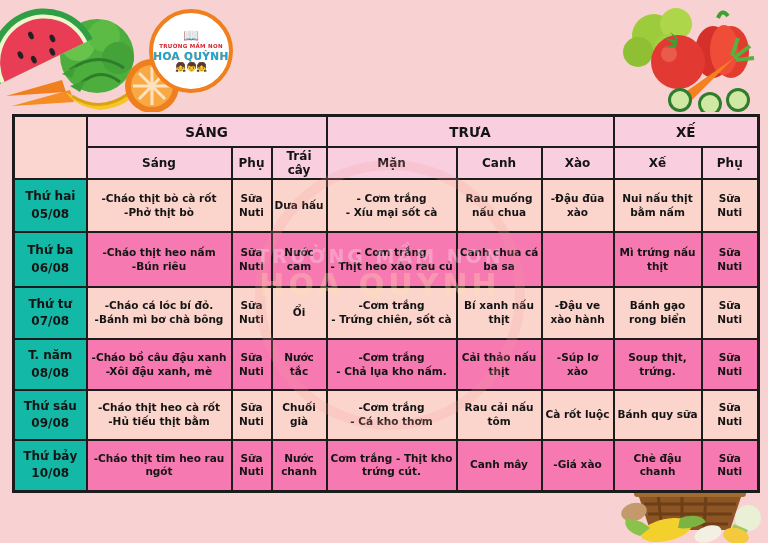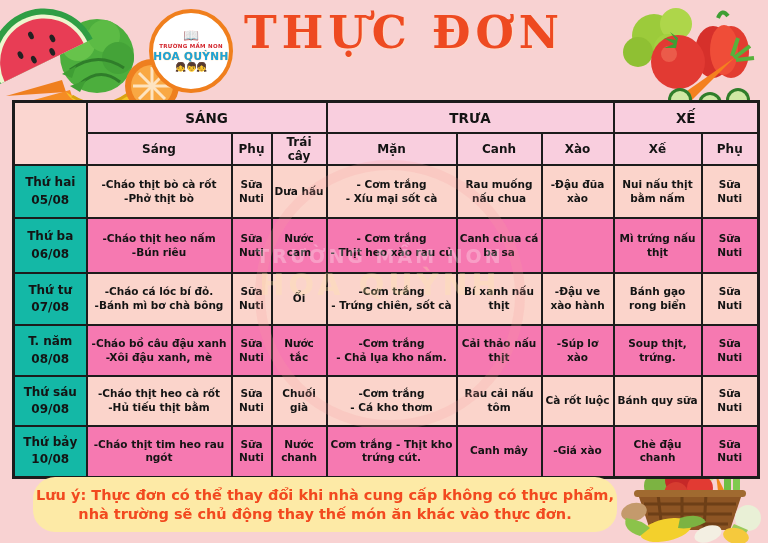--- a/index.html
+++ b/index.html
@@ -20,21 +20,21 @@
         text-shadow:0 0 1px #f59e2d;}
   .logo .kids{font-size:9px;line-height:9px;letter-spacing:-1px;}
   
   .title{position:absolute;left:160px;right:120px;top:10px;text-align:center;z-index:2;
          font-family:"DejaVu Serif",serif;font-weight:bold;font-size:44px;line-height:46px;
          color:#ee4a21;letter-spacing:5px;text-shadow:1px 1px 0 #ffd9c4;}
   .date-pill{position:absolute;left:50%;top:59px;transform:translateX(-50%);z-index:2;
          background:#f7c0ca;border-radius:16px;padding:4px 18px;white-space:nowrap;}
   .date-pill span{font-size:16px;font-weight:bold;color:#2e8b4c;letter-spacing:.2px;}
   
-  table{position:absolute;left:12px;top:100px;width:745px;z-index:2;
+  table{position:absolute;left:12px;top:114px;width:745px;z-index:2;
         border-collapse:collapse;table-layout:fixed;}
   td,th{border:2px solid #1c1c1c;text-align:center;vertical-align:middle;
         font-weight:bold;color:#141414;padding:1px 2px;white-space:pre-line;overflow:hidden;}
   table{border:3px solid #1c1c1c;}
   tr.ghead th{height:27px;font-size:13.5px;background:#f9cede;}
   tr.shead th{height:25px;font-size:12px;background:#f9cede;}
   td.corner{background:#fbd6d0;}
   td.day{background:#14b8a6;font-size:12px;line-height:1.45;}
   tr.data td.menu{font-size:10.5px;line-height:1.3;}
   tr.rowA td.menu{background:#fbd4cb;}
@@ -181,21 +181,20 @@
     </g>
   </svg>
 
   <div class="logo">
     <span class="book">📖</span>
     <span class="ltype">TRƯỜNG MẦM NON</span>
     <span class="lname">HOA QUỲNH</span>
     <span class="kids">👧👦👧</span>
   </div>
 
-  <div class="title">THỰC ĐƠN</div>
 
   <table>
     <colgroup>
       <col style="width:73px">
         <col style="width:145px">
         <col style="width:40px">
       <col style="width:55px">
         <col style="width:130px">
         <col style="width:85px">
       <col style="width:72px">
@@ -298,18 +297,14 @@
     </tr>
   </tbody>
     </table>
 
   <div class="ring"></div>
   <div class="watermark">
     <div class="w1">TRƯỜNG MẦM NON</div>
     <div class="w2">HOA QUỲNH</div>
   </div>
 
-  <div class="note">
-    <span>Lưu ý: Thực đơn có thể thay đổi khi nhà cung cấp không có thực phẩm,
-nhà trường sẽ chủ động thay thế món ăn khác vào thực đơn.</span>
-  </div>
 
 </div>
 
 </body></html>

